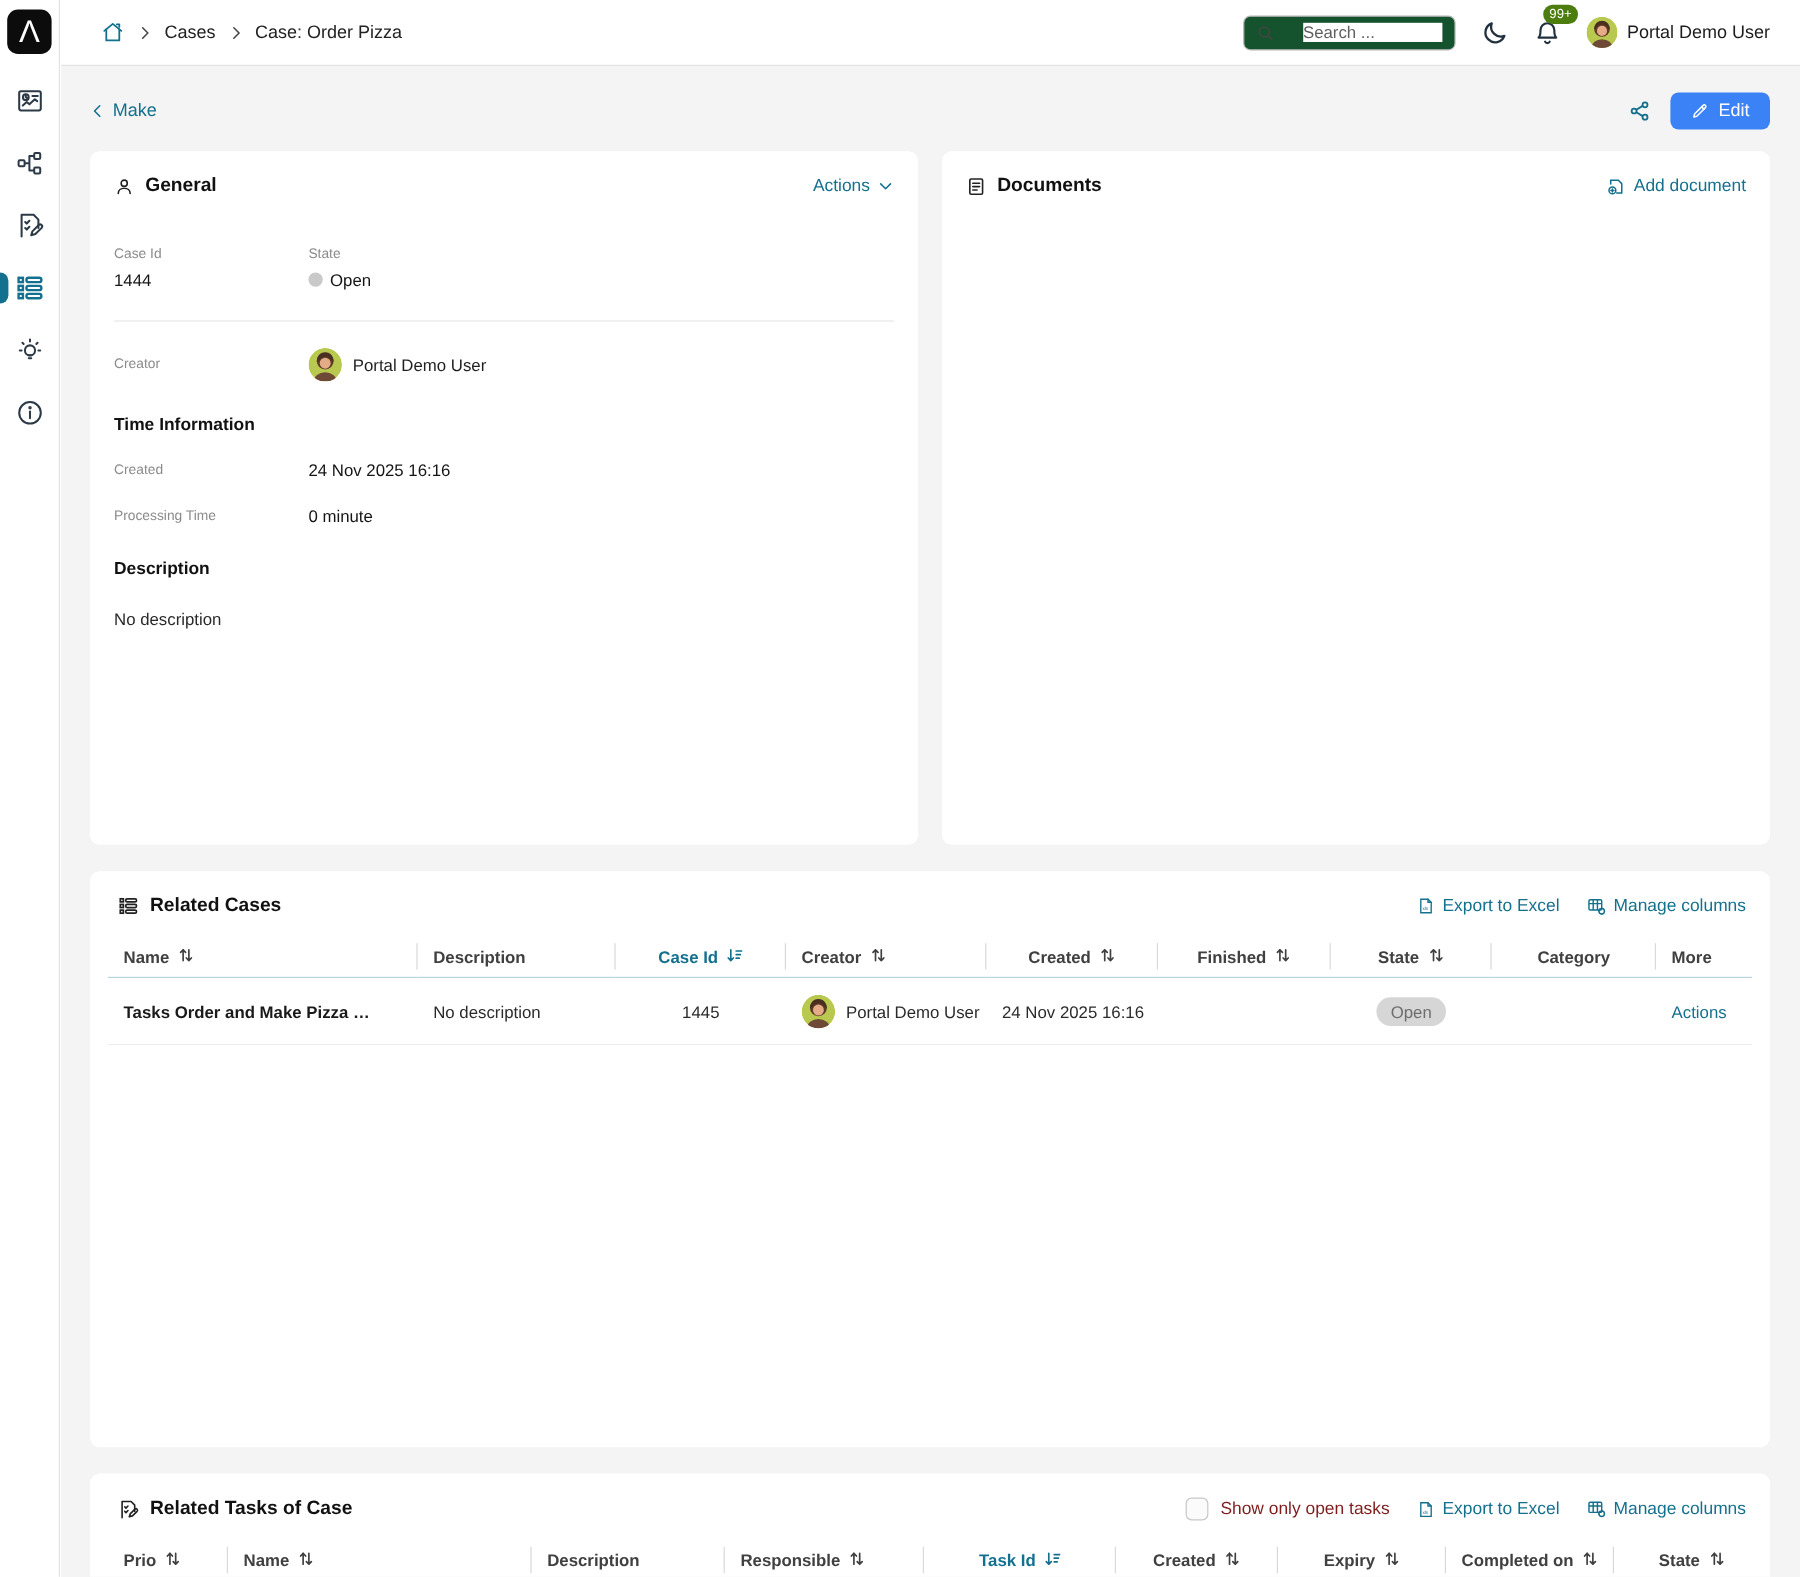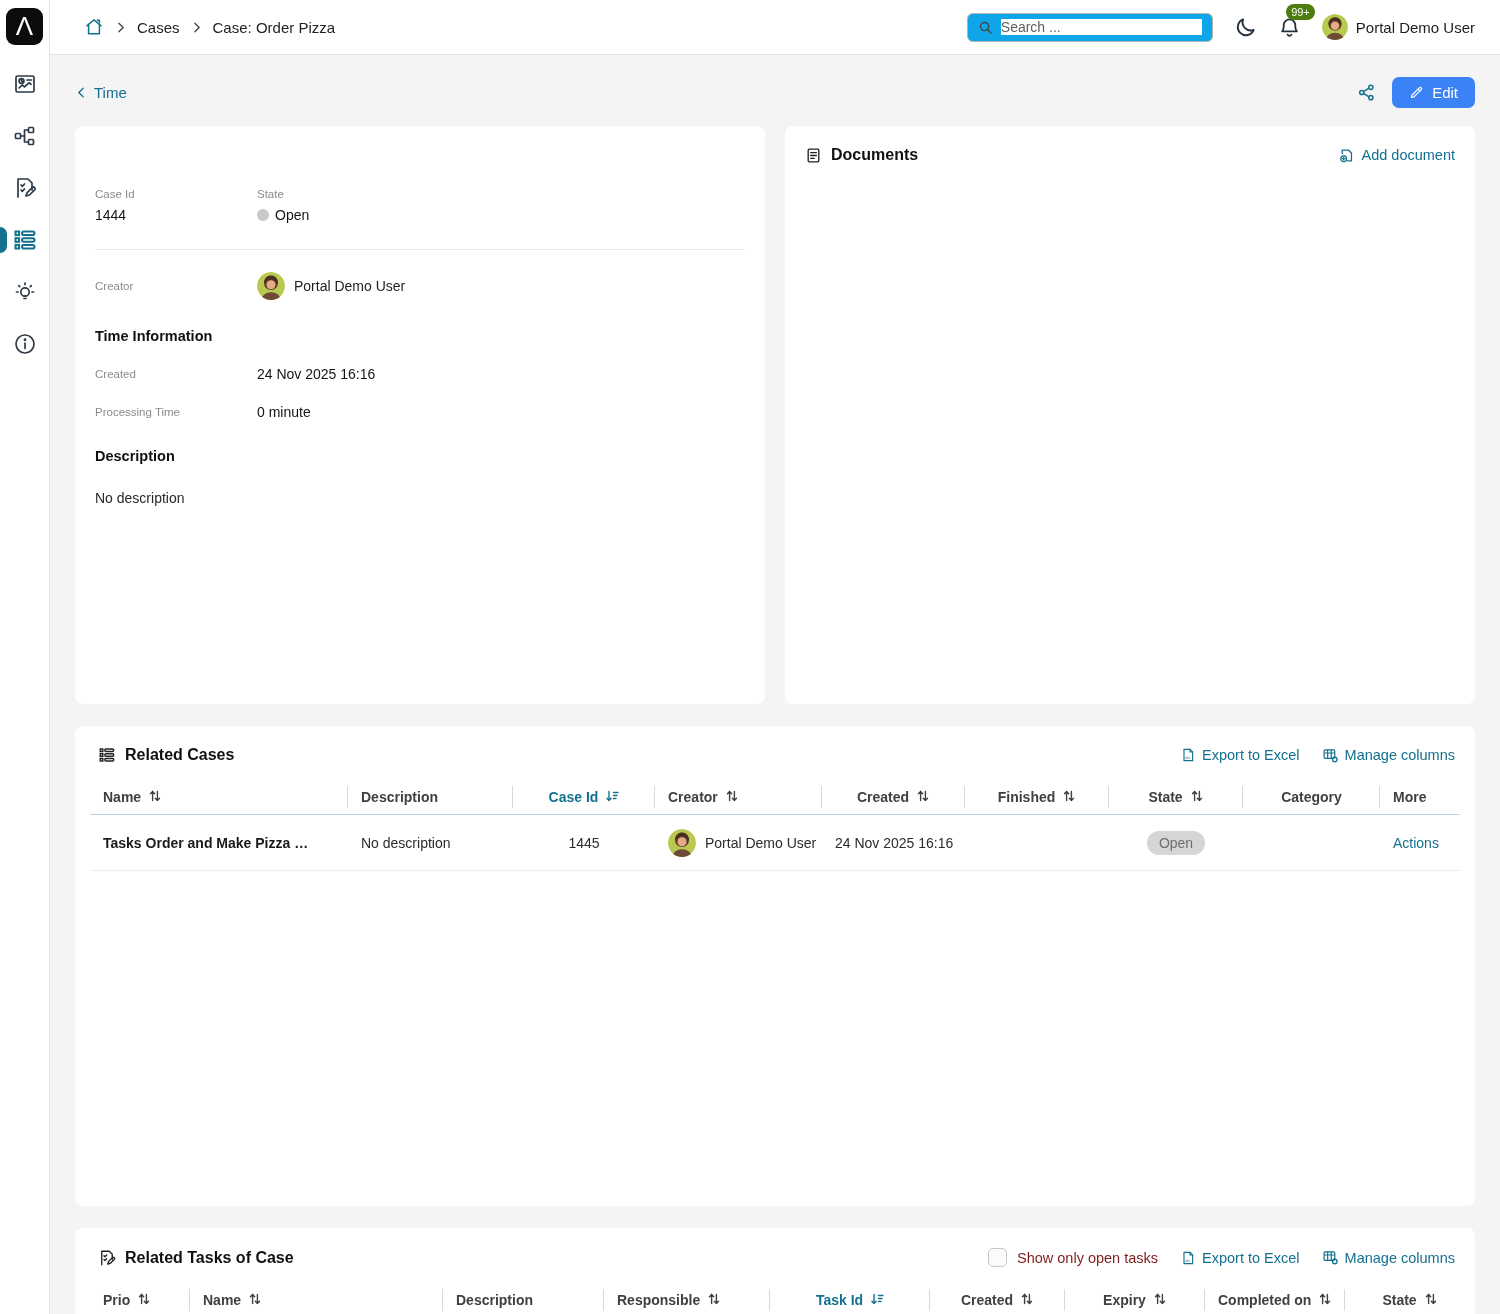--- a/index.html
+++ b/index.html
@@ -20,22 +20,22 @@
   .nav-item.active .nav-ic { color:#13708e; }
   .active-pill { position:absolute; left:0; top:50%; transform:translateY(-50%);
     width:7px; height:26px; background:#13708e; border-radius:0 8px 8px 0; }
   
   .topbar { position:fixed; left:50px; right:0; top:0; height:55px; background:#fff;
     border-bottom:1px solid #e2e2e2; display:flex; align-items:center;
     padding:0 25px 0 34px; z-index:10; }
   .breadcrumb { display:flex; align-items:center; gap:10px; font-size:15px; color:#222; }
   .crumb-sep { display:flex; color:#444; }
   .tb-right { margin-left:auto; display:flex; align-items:center; }
-  .searchbox { display:flex; align-items:center; gap:8px; width:246px; height:29px;
-    border:1px solid #b3b3b3; border-radius:6px; padding:0 10px; background:#0ea5e9; }
+  .searchbox { display:flex; align-items:center; gap:24px; width:177px; height:29px;
+    border:1px solid #b3b3b3; border-radius:6px; padding:0 10px; background:#14532d; }
   .searchbox input { border:none; outline:none; font-size:14px; width:100%;
     font-family:"Liberation Sans", sans-serif; color:#333; }
   .searchbox input::placeholder { color:#5f5f5f; }
   .tb-btn { margin-left:21px; display:flex; align-items:center; justify-content:center;
     color:#22313f; cursor:pointer; position:relative; background:none; border:none; }
   .noti-badge { position:absolute; top:-12px; right:-14px; background:#4d7c0f; color:#fff;
     font-size:11px; font-weight:normal; border-radius:10px; padding:2px 5px; line-height:1.1; }
   .avatar { border-radius:50%; overflow:hidden; display:inline-flex; flex:none; }
   .tb-user { display:flex; align-items:center; gap:8px; margin-left:21px; cursor:pointer; }
   .tb-username { font-size:15px; color:#1d1d1d; }
@@ -235,21 +235,21 @@
 
 <main class="main">
 
   <div class="page-actions">
     <span class="back-link">
       <span style="display:flex">
         <svg width="13" height="13" viewBox="0 0 24 24" fill="none" stroke="currentColor" stroke-width="2.4" stroke-linecap="round" stroke-linejoin="round">
             <path d="M15 4l-8 8 8 8"></path>
           </svg>
       </span>
-      <span>Time</span>
+      <span>Make</span>
     </span>
     <div class="pa-right">
       <button class="share-btn">
         <span style="display:flex">
           <svg width="19" height="19" viewBox="0 0 24 24" fill="none" stroke="currentColor" stroke-width="1.9">
               <circle cx="6" cy="12" r="2.6"></circle>
               <circle cx="17.5" cy="5.5" r="2.6"></circle>
               <circle cx="17.5" cy="18.5" r="2.6"></circle>
               <path d="M8.4 10.8 15 6.6M8.4 13.2 15 17.4"></path>
             </svg>
@@ -263,20 +263,39 @@
             </svg>
         </span>
         <span>Edit</span>
       </button>
     </div>
   </div>
 
   <div class="cards-row">
 
     <section class="card">
+      <div class="card-title-row">
+        <div class="card-title">
+          <span class="ci">
+            <svg width="17" height="17" viewBox="0 0 24 24" fill="none" stroke="currentColor" stroke-width="1.9" stroke-linecap="round">
+                <circle cx="12" cy="8" r="3.6"></circle>
+                <path d="M5 20c0-3.6 3.1-6 7-6s7 2.4 7 6"></path>
+              </svg>
+          </span>
+          <span>General</span>
+        </div>
+        <span class="teal-link" style="margin-left:auto">
+          <span>Actions</span>
+          <span style="display:flex">
+            <svg width="14" height="14" viewBox="0 0 24 24" fill="none" stroke="currentColor" stroke-width="2.2" stroke-linecap="round" stroke-linejoin="round">
+                <path d="M5 9l7 7 7-7"></path>
+              </svg>
+          </span>
+        </span>
+      </div>
 
       <div class="fields-row">
         <div class="fgroup">
           <div class="flabel">Case Id</div>
           <div class="fvalue">1444</div>
         </div>
         <div class="fgroup wide">
           <div class="flabel">State</div>
           <div class="fvalue">
             <span class="state-dot"></span>

